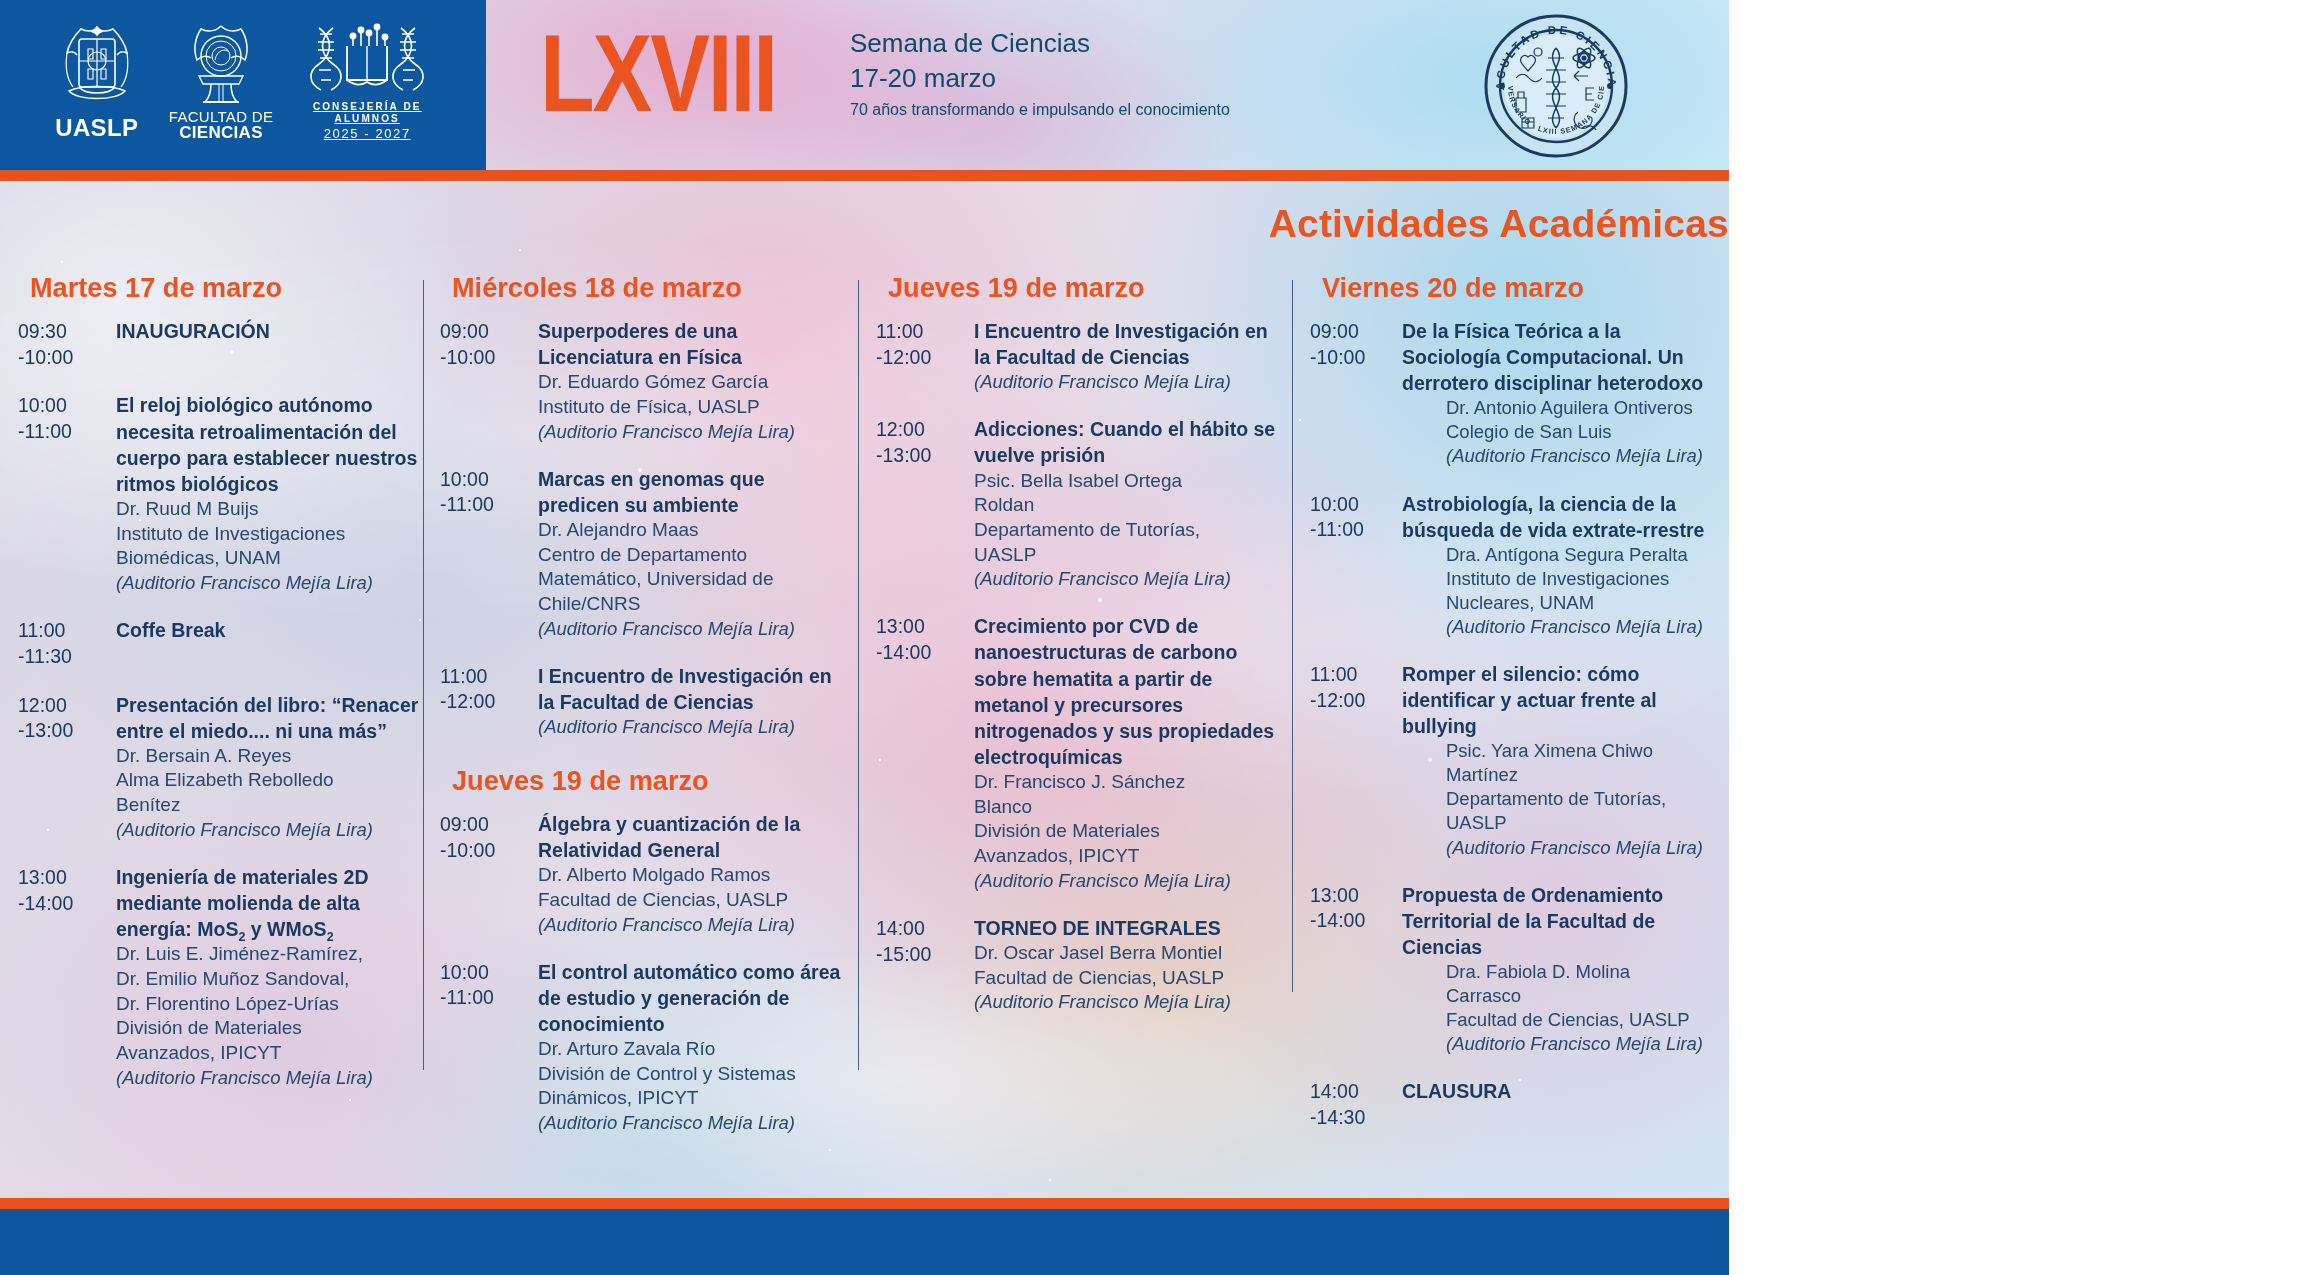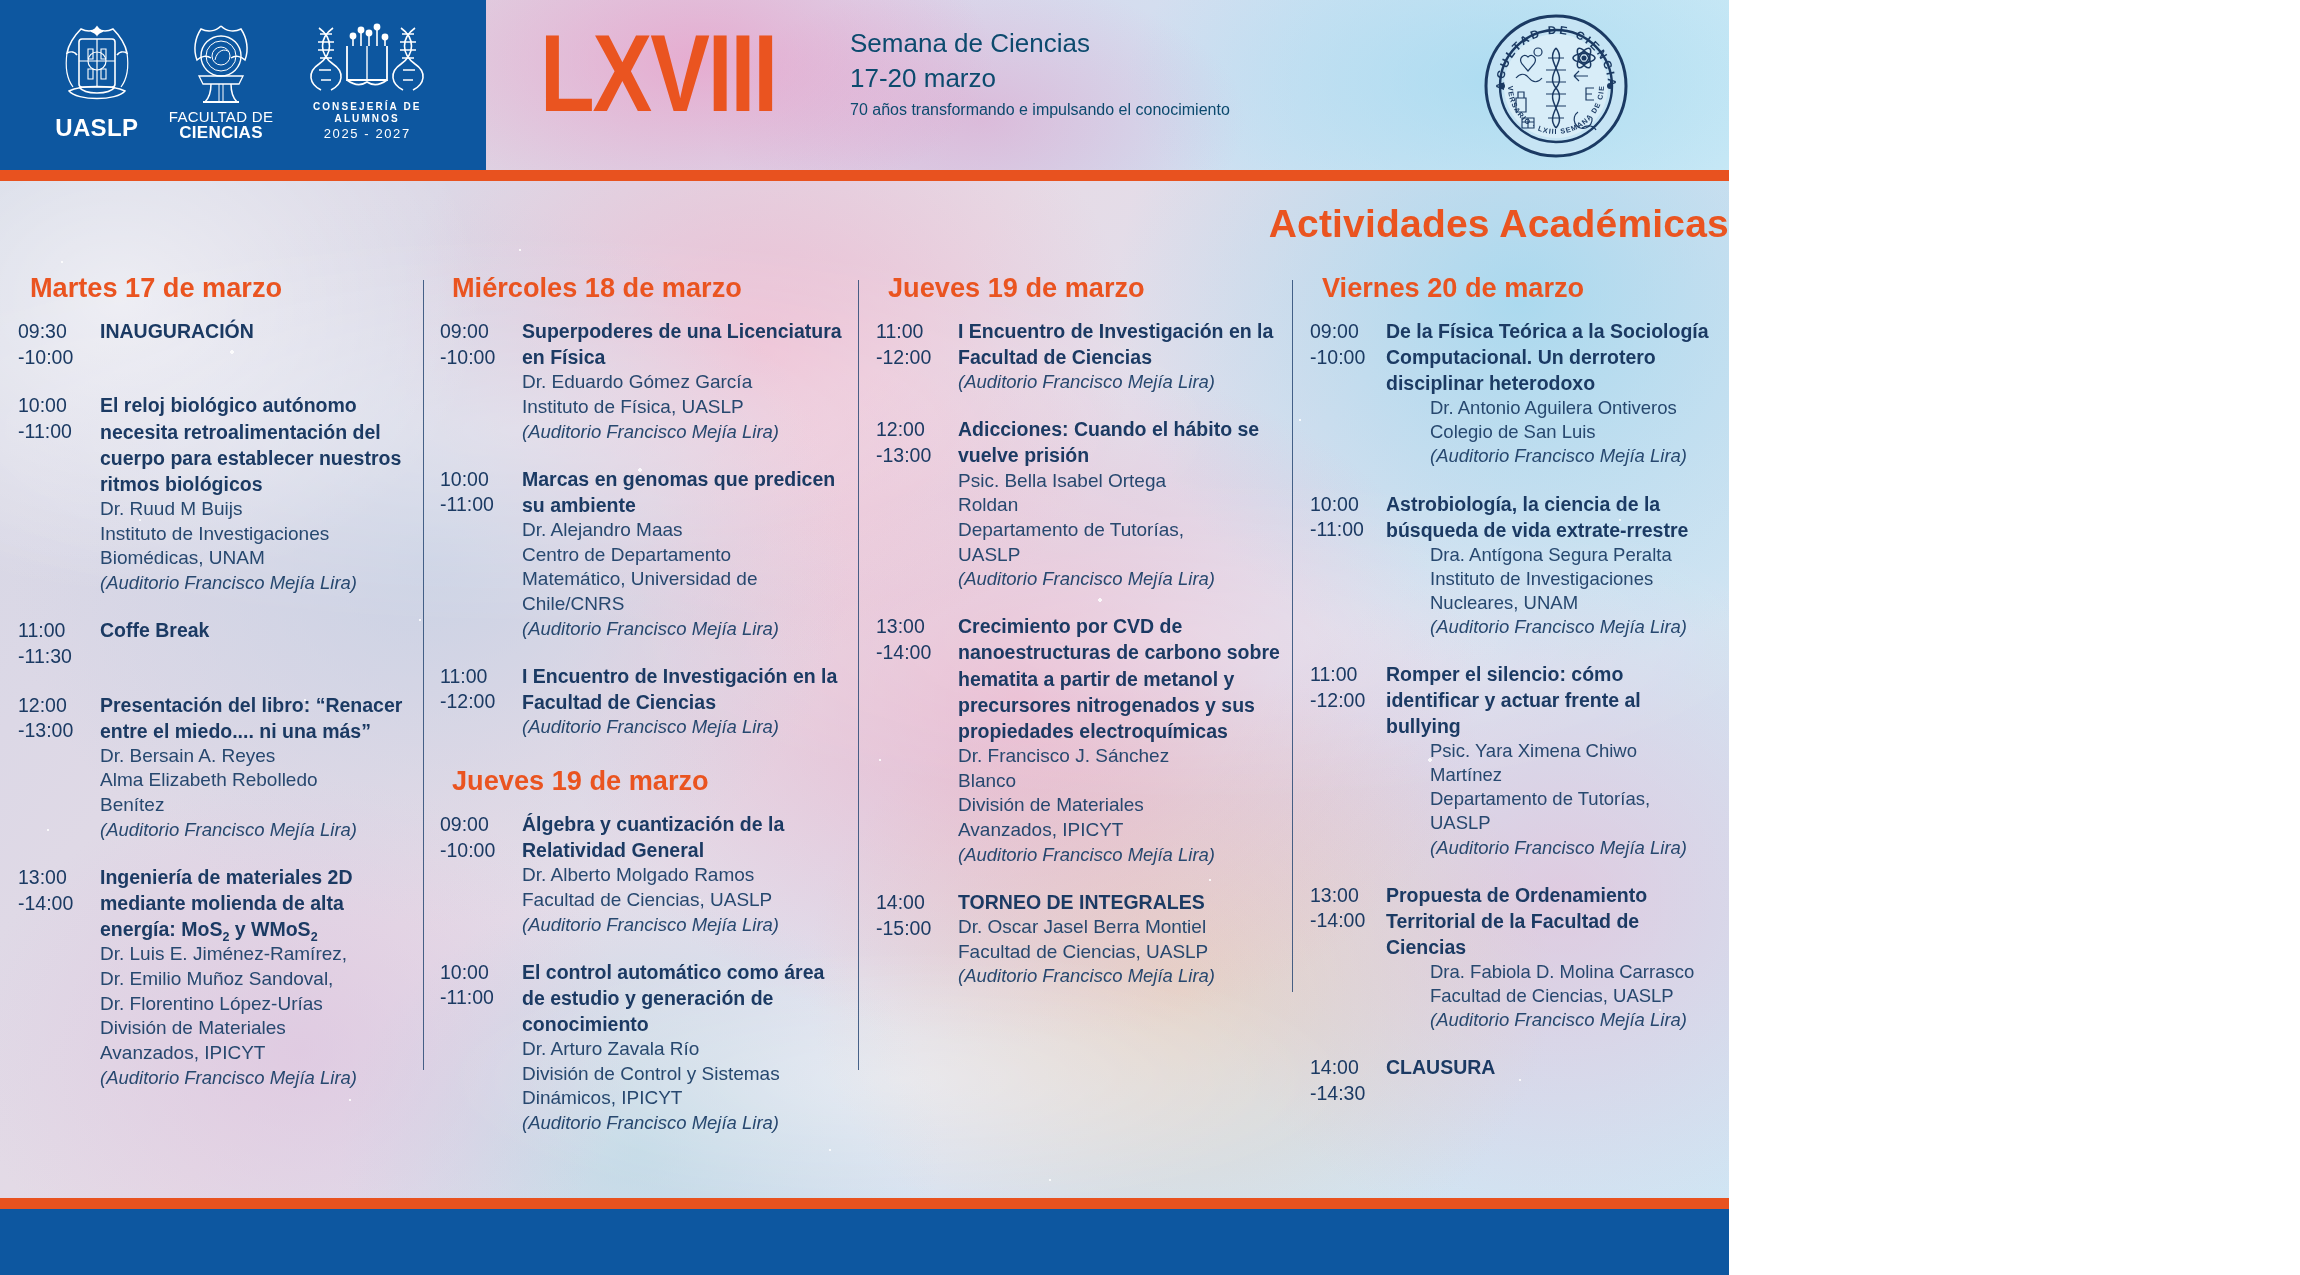--- a/index.html
+++ b/index.html
@@ -66,21 +66,21 @@
       radial-gradient(ellipse 520px 260px at 1500px 80px, rgba(156,216,240,.65), rgba(156,216,240,0) 72%),
       linear-gradient(100deg,#d9cfe0 0%,#e0cfe0 25%,#dcd6ea 50%,#cfe2f2 75%,#cdeaf6 100%);
   }
   .logo-block{position:absolute;left:0;top:0;width:486px;height:170px;background:#0d57a0;}
   .logos{position:absolute;left:0;top:0;width:486px;height:170px;display:flex;align-items:center;justify-content:center;gap:30px;padding-bottom:8px;box-sizing:border-box;}
   .logo-unit{display:flex;flex-direction:column;align-items:center;justify-content:flex-end;color:#fff;}
   .logo-unit svg{display:block;}
   .lg-cap{font-size:24px;font-weight:bold;letter-spacing:.3px;margin-top:3px;line-height:1.02;text-align:center;}
   .lg-cap.two{font-size:15px;font-weight:normal;}
   .lg-cap.two b{display:block;font-size:17px;}
-  .lg-cap.small{font-size:10px;letter-spacing:2.1px;font-weight:bold;line-height:1.25;}
+  .lg-cap.small{font-size:10px;letter-spacing:2.1px;font-weight:bold;line-height:1.25;text-decoration:underline;}
   .lg-cap.small .yrs{font-size:13px;letter-spacing:1.6px;font-weight:normal;}
 
   .roman{position:absolute;left:540px;top:18px;font-size:86px;line-height:1;font-weight:bold;
          color:#ea5420;letter-spacing:-2px;font-family:"Liberation Sans",sans-serif;
          transform:scaleY(1.28) scaleX(1.04);transform-origin:left top;}
   .hdr-lines{position:absolute;left:850px;top:26px;color:#0c4a6e;}
   .hdr-l1{font-size:26px;line-height:1.34;}
   .hdr-l2{font-size:26px;line-height:1.34;}
   .hdr-l3{font-size:16px;line-height:1.5;margin-top:2px;}
   .seal{position:absolute;left:1482px;top:12px;width:148px;height:148px;}
@@ -99,21 +99,21 @@
   .col1{left:18px;width:405px;}
   .col2{left:440px;width:405px;}
   .col3{left:876px;width:405px;}
   .col4{left:1310px;width:400px;}
   .divider{position:absolute;top:8px;width:1px;background:#2a4a76;opacity:.85;z-index:3;}
 
   .day-head{font-size:28px;font-weight:bold;color:#ea5420;letter-spacing:0;margin:0 0 14px 12px;
             transform:scaleX(.97);transform-origin:left;}
   .day-head.mid{margin-top:26px;}
 
-  .ev{display:flex;margin-bottom:22px;}
+  .ev{display:flex;margin-bottom:22px;gap:16px;}
   .ev .time{flex:0 0 auto;width:82px;color:#1b3a63;font-size:19.5px;line-height:1.32;padding-top:1px;}
   .ev .body{flex:1 1 auto;color:#1b3a63;}
   .ttl{font-size:19.5px;font-weight:bold;line-height:1.34;color:#1b3a63;}
   .spk{font-size:19px;line-height:1.30;color:#27486f;}
   .ven{font-size:18.5px;line-height:1.30;color:#27486f;font-style:italic;}
   sub{font-size:.64em;line-height:0;}
 
   .col4 .ev .time{width:76px;}
   .col4 .spk,.col4 .ven{font-size:18.5px;margin-left:44px;}
 </style>

